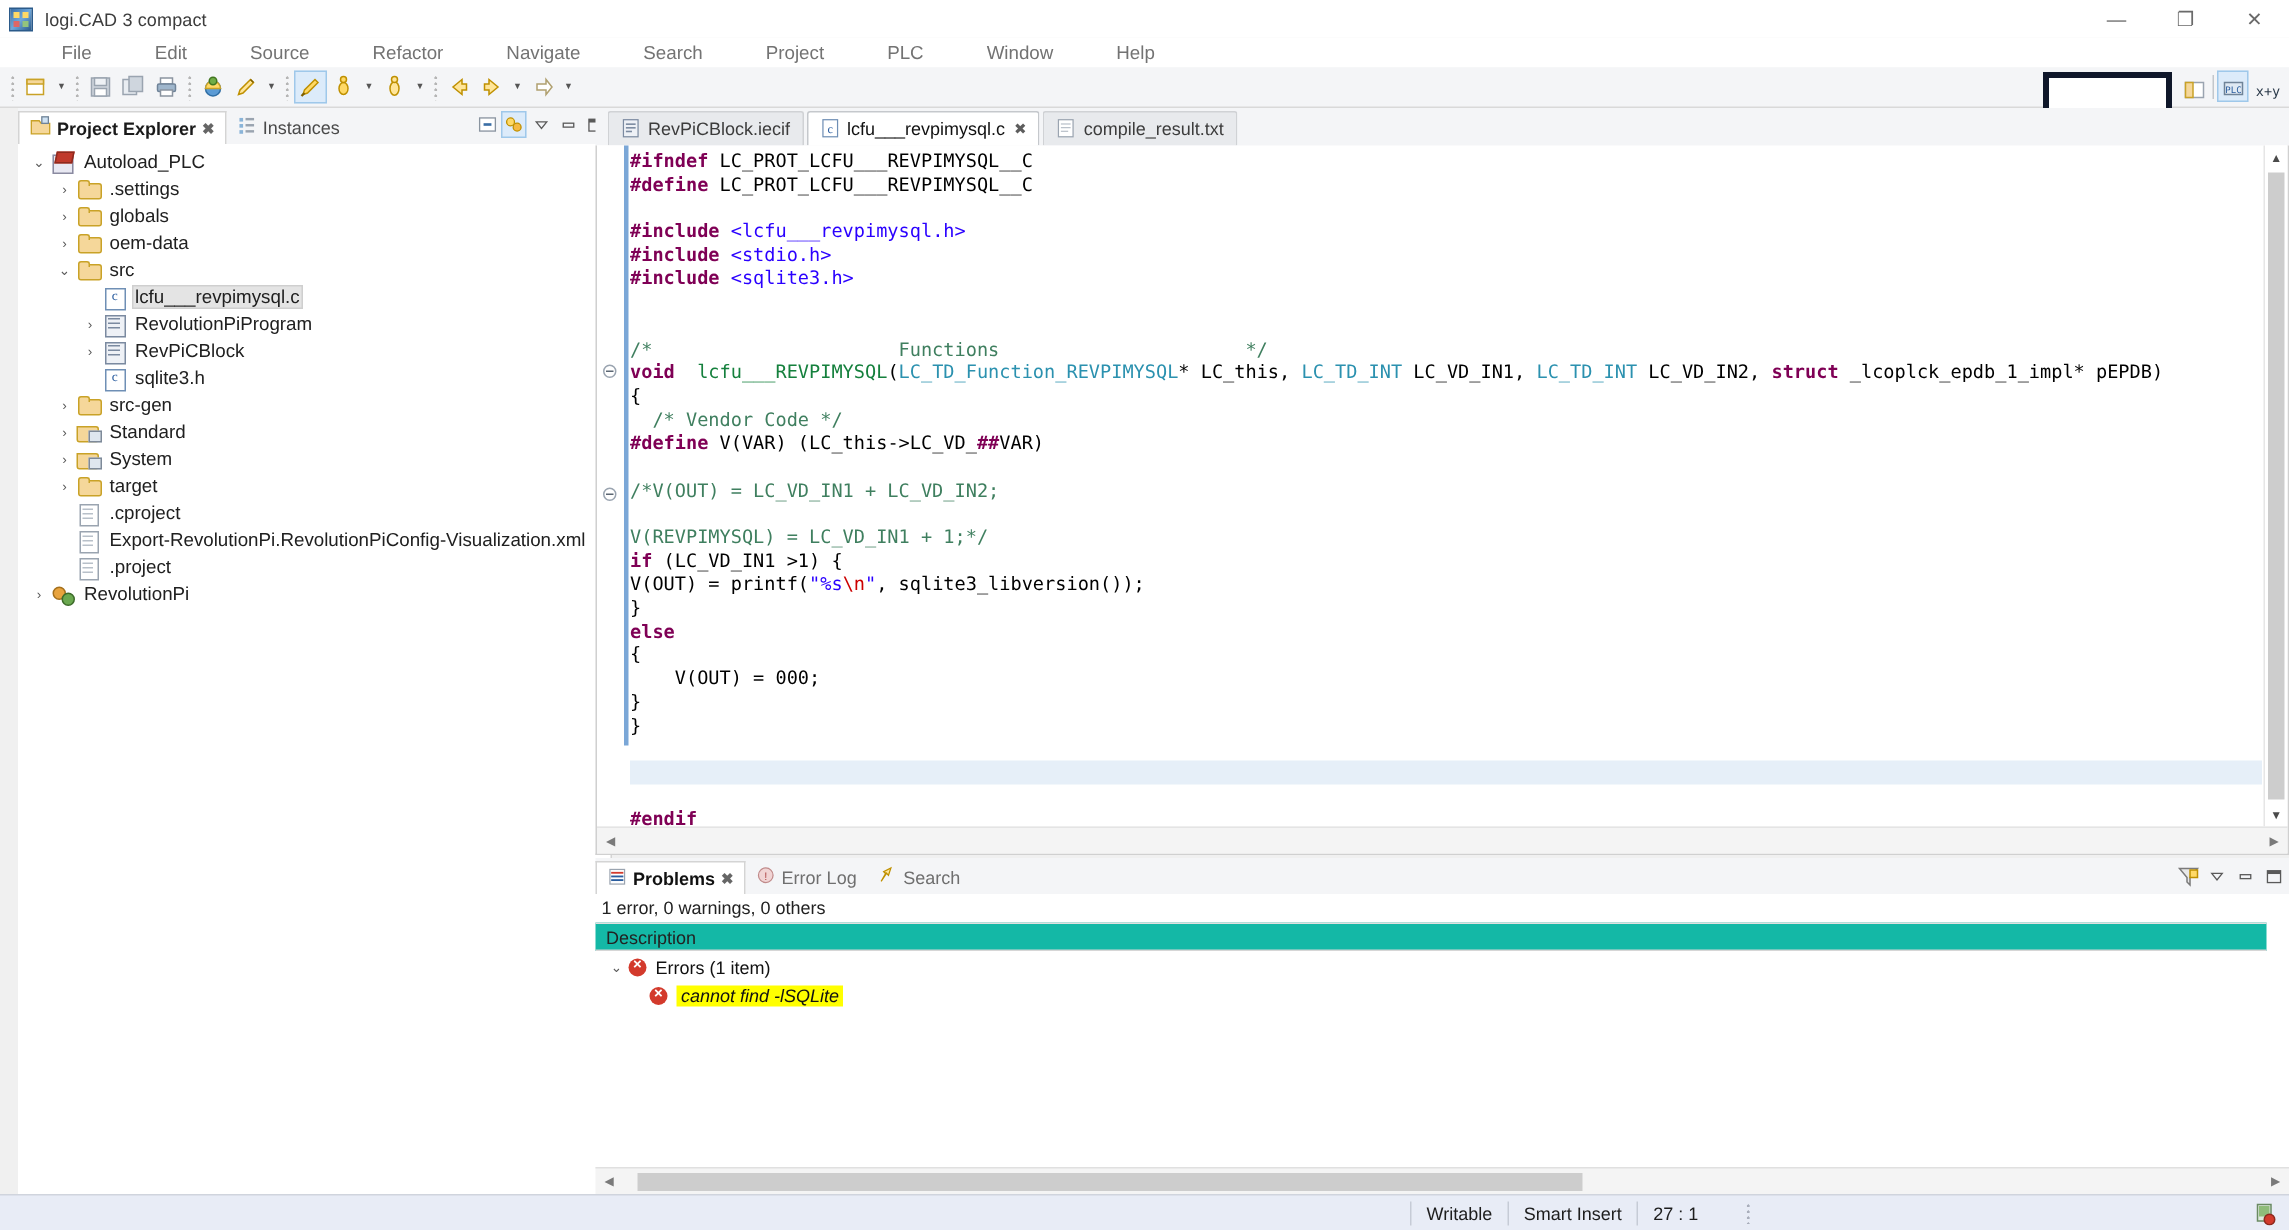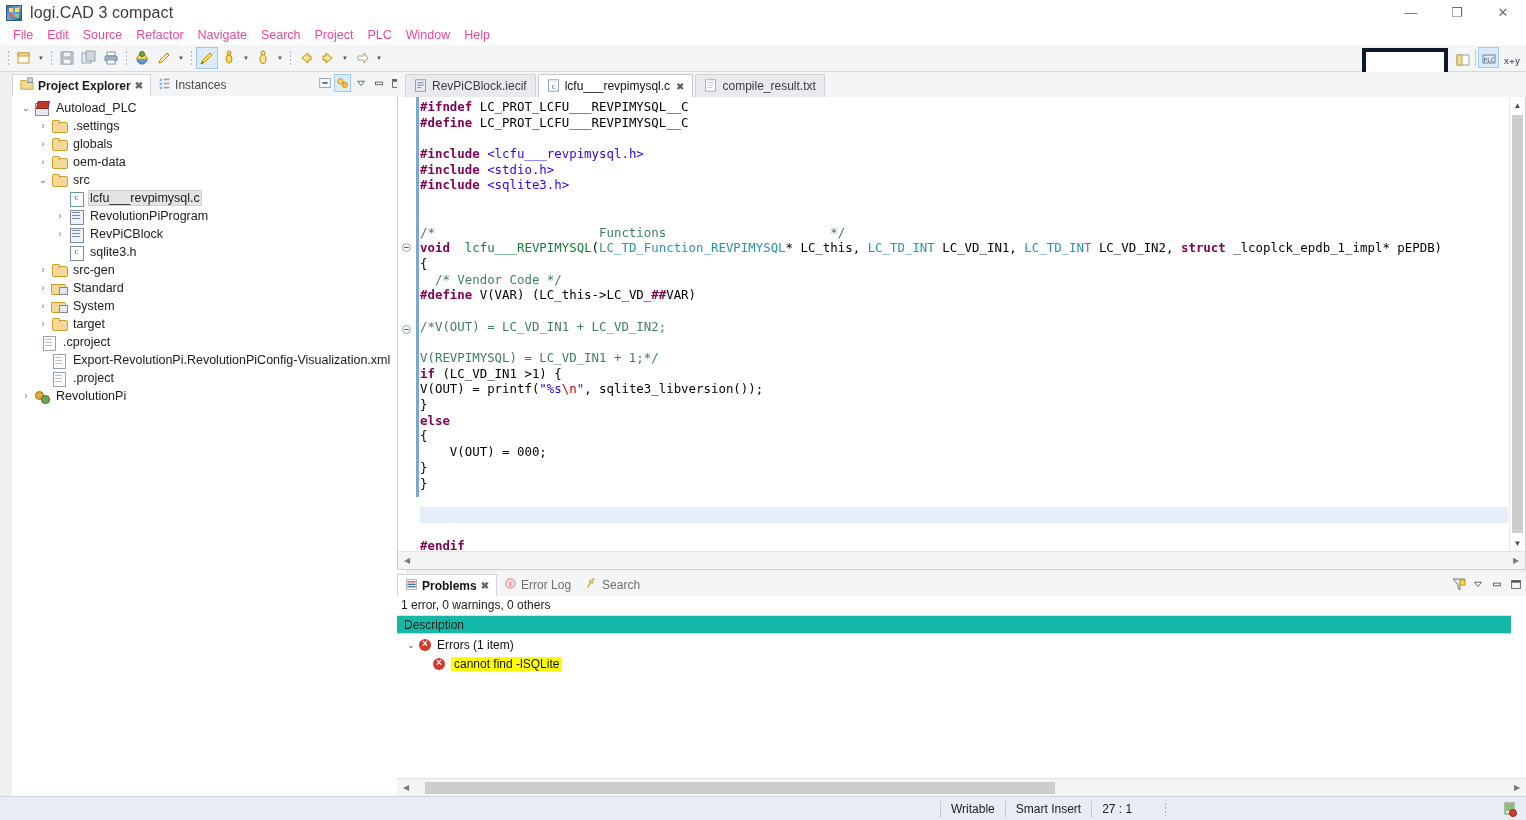--- a/index.html
+++ b/index.html
@@ -26,36 +26,36 @@
     width: 16px; height: 16px; margin-left: 6px; margin-right: 8px;
     background: linear-gradient(135deg,#3a6ea5 0%,#6fa8dc 50%,#2b5a8a 100%);
     border: 1px solid #2b5a8a;
     position: relative; flex: 0 0 auto;
   }
   .titlebar .app-icon::after {
     content: ""; position: absolute; left: 2px; top: 2px; width: 4px; height: 4px;
     background: #ffd966; box-shadow: 6px 0 0 #ffd966, 0 6px 0 #e06666, 6px 6px 0 #93c47d;
   }
   .titlebar .title {
-    font-size: 16px; color: #3c3c3c; letter-spacing: .1px;
+    font-size: 12px; color: #3c3c3c; letter-spacing: .1px;
   }
   .winbtns { position: absolute; right: 0; top: 0; height: 25px; display: flex; }
   .winbtn {
     width: 46px; height: 25px; display: flex; align-items: center; justify-content: center;
     color: #6a6a6a; font-size: 13px; line-height: 1;
   }
 
   
   .menubar {
     position: absolute; left: 0; top: 25px; width: 1526px; height: 20px;
     background: #ffffff;
     display: flex; align-items: center; padding-left: 6px;
   }
   .menu-item {
-    font-size: 12.5px; color: #ec4899; padding: 2px 7px; white-space: nowrap;
+    font-size: 12.5px; color: #737373; padding: 2px 7px; white-space: nowrap; margin-left: 28px;
   }
 
   
   .toolbar {
     position: absolute; left: 0; top: 45px; width: 1526px; height: 27px;
     background: #f4f5f7;
     border-bottom: 1px solid #d9d9d9;
     display: flex; align-items: center; padding-left: 4px;
   }
   .tb-grip {
@@ -291,21 +291,21 @@
   .pv-body { position: absolute; left: 0; top: 63px; right: 0; bottom: 18px; background: #fff; }
   .pv-row { display: flex; align-items: center; height: 19px; font-size: 12px; color: #111; }
   .err-ico {
     width: 12px; height: 12px; border-radius: 50%; background: #d33a2c;
     position: relative; flex: 0 0 auto;
   }
   .err-ico::after {
     content: "×"; position: absolute; left: 0; top: -2px; width: 12px; text-align: center;
     color: #fff; font-size: 10px; line-height: 14px; font-weight: bold;
   }
-  .hl-yellow { background: #ffff00; padding: 0 3px; }
+  .hl-yellow { background: #ffff00; padding: 0 3px; font-style: italic; }
   .hscroll-pv {
     position: absolute; left: 0; right: 0; bottom: 0; height: 18px;
     background: #f4f4f4; border-top: 1px solid #e0e0e0;
     display: flex; align-items: center;
   }
   .hscroll-pv .arrow { width: 18px; text-align: center; font-size: 8px; color: #7a7a7a; }
   .hscroll-pv .track { position: relative; flex: 1; height: 14px; }
   .hscroll-pv .thumb { position: absolute; left: 10px; top: 1px; width: 630px; height: 12px; background: #cdcdcd; }
 
   
@@ -577,21 +577,21 @@
         <div class="tree-row" style="padding-left: 23px;">
           <span class="twisty">›</span>
           <span class="tree-ico ico-folder-lib"></span>
           <span class="tree-label">System</span>
         </div>
         <div class="tree-row" style="padding-left: 23px;">
           <span class="twisty">›</span>
           <span class="tree-ico ico-folder"></span>
           <span class="tree-label">target</span>
         </div>
-        <div class="tree-row" style="padding-left: 13px;">
+        <div class="tree-row" style="padding-left: 23px;">
           <span class="tw-none"></span>
           <span class="tree-ico ico-xml"></span>
           <span class="tree-label">.cproject</span>
         </div>
         <div class="tree-row" style="padding-left: 23px;">
           <span class="tw-none"></span>
           <span class="tree-ico ico-xml"></span>
           <span class="tree-label">Export-RevolutionPi.RevolutionPiConfig-Visualization.xml</span>
         </div>
         <div class="tree-row" style="padding-left: 23px;">

